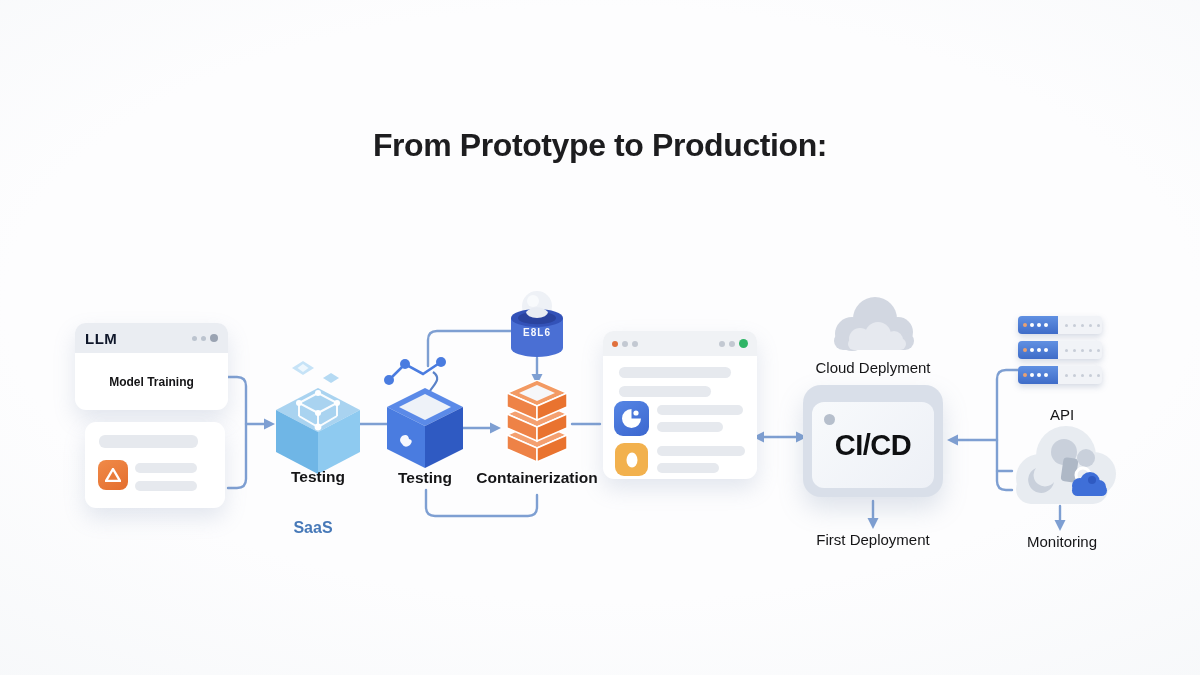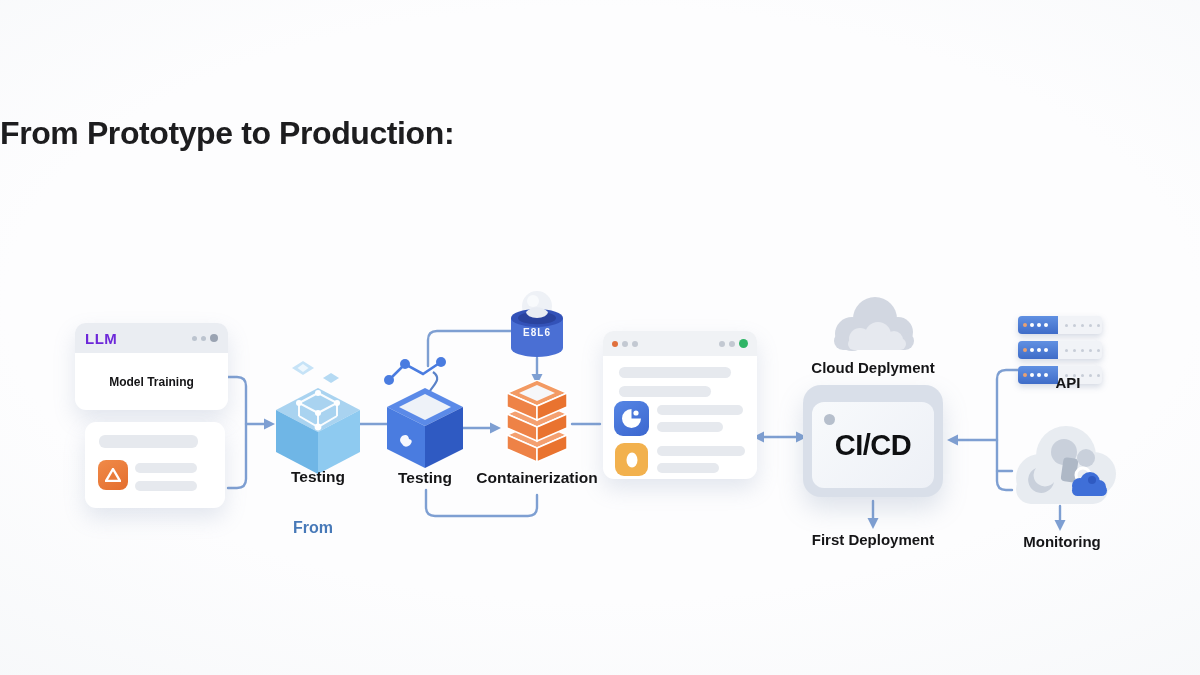--- a/index.html
+++ b/index.html
@@ -4,32 +4,32 @@
 <style>
   html,body{margin:0;padding:0;background:#eef0f3;}
   #stage{
     position:relative;width:1200px;height:675px;overflow:hidden;
     background:radial-gradient(ellipse 90% 80% at 50% 45%, #fdfdfe 55%, #f5f7f9 100%);
     font-family:"Liberation Sans", sans-serif;color:#1b1b1d;
   }
   .abs{position:absolute;}
   
   .title{
-    left:0;top:108px;width:1200px;
+    left:0;top:120px;width:1200px;text-align:center;
     font-size:32px;font-weight:700;line-height:50px;color:#1d1d1f;letter-spacing:-.4px;
   }
   
   .card{background:#fff;border-radius:11px;box-shadow:0 10px 22px rgba(120,140,175,.20);}
   .bar{background:#e6e9ee;border-radius:6px;position:absolute;}
   .dot{border-radius:50%;display:inline-block;}
   
   .llm-win{left:75px;top:323px;width:153px;height:87px;}
   .llm-head{position:absolute;left:0;top:0;right:0;height:30px;background:#eaedf2;
     border-radius:11px 11px 0 0;display:flex;align-items:center;padding:0 10px;box-sizing:border-box;}
-  .llm-head .t{font-size:15px;font-weight:700;color:#6d28d9;letter-spacing:.5px;}
+  .llm-head .t{font-size:15px;font-weight:700;color:#0f172a;letter-spacing:.5px;}
   .llm-head .dots{margin-left:auto;display:flex;align-items:center;gap:4px;}
   .llm-body{position:absolute;left:0;top:30px;right:0;bottom:0;display:flex;align-items:center;justify-content:center;}
   .llm-body .t{font-size:12px;font-weight:600;color:#141416;text-align:center;width:90px;line-height:20px;}
   .doc-card{left:85px;top:422px;width:140px;height:86px;}
   .doc-icon{position:absolute;left:13px;top:38px;width:30px;height:30px;border-radius:8px;
     background:linear-gradient(150deg,#f08a48,#e46e2e);display:flex;align-items:center;justify-content:center;}
   
   .lbl{transform:translateX(-50%);font-size:15.5px;font-weight:600;color:#151517;white-space:nowrap;}
   .lbl.blue{color:#4779b8;font-size:16px;}
   
@@ -39,21 +39,21 @@
   .win2-head .dots{display:flex;gap:4px;align-items:center;}
   .win2-head .dots.right{margin-left:auto;}
   .sq-icon{position:absolute;border-radius:9px;display:flex;align-items:center;justify-content:center;}
   
   .cicd{left:803px;top:385px;width:140px;height:112px;border-radius:18px;background:#d9dfe9;
     box-shadow:0 12px 24px rgba(130,150,180,.25);}
   .cicd-inner{position:absolute;left:9px;top:9px;right:9px;bottom:9px;border-radius:12px;
     background:linear-gradient(135deg,#f8fafc,#edf0f6);display:flex;align-items:center;justify-content:center;margin-top:8px;}
   .cicd-inner .t{font-size:29px;font-weight:700;color:#0f1012;letter-spacing:-.5px;}
   .cicd-dot{position:absolute;left:12px;top:12px;width:11px;height:11px;border-radius:50%;background:#b6bfcc;}
-  .mid-lbl{transform:translateX(-50%);font-size:15px;font-weight:700;color:#151517;white-space:nowrap;}
+  .mid-lbl{transform:translateX(-50%);font-size:15px;font-weight:400;color:#151517;white-space:nowrap;}
   
   .server-row{position:absolute;left:0;width:84px;height:18px;background:#f1f3f7;border-radius:4px;
     box-shadow:0 3px 6px rgba(110,130,160,.28);}
   .server-blue{position:absolute;left:0;top:0;width:40px;height:18px;border-radius:4px 0 0 4px;
     background:linear-gradient(180deg,#6090e2,#3f6cc8);display:flex;align-items:center;padding-left:5px;gap:3px;box-sizing:border-box;}
   .server-gray-dots{position:absolute;left:47px;top:0;height:18px;display:flex;align-items:center;gap:5px;}
   
   .garbled{transform:translateX(-50%);font-size:10px;font-weight:700;color:rgba(255,255,255,.95);letter-spacing:1px;}
   svg{display:block;}
 </style>
@@ -301,21 +301,21 @@
         </span>
       <span class="server-gray-dots">
           <span class="dot" style="width:3px;height:3px;background:#c7cdd7;"></span>
           <span class="dot" style="width:3px;height:3px;background:#c7cdd7;"></span>
           <span class="dot" style="width:3px;height:3px;background:#c7cdd7;"></span>
           <span class="dot" style="width:3px;height:3px;background:#c7cdd7;"></span>
           <span class="dot" style="width:3px;height:3px;background:#c7cdd7;"></span>
         </span>
     </div>
   </div>
-  <div class="abs mid-lbl" style="left:1062px;top:374px;margin-left:6px;">API</div>
+  <div class="abs mid-lbl" style="left:1062px;top:406px;">API</div>
 
   <div class="abs" style="left:1000px;top:418px;">
     <svg width="124" height="92" viewBox="0 0 124 92">
       <g fill="#e8ecf1">
         <circle cx="40" cy="60" r="24"></circle>
           <circle cx="66" cy="38" r="30"></circle>
           <circle cx="94" cy="56" r="22"></circle>
         <rect x="16" y="56" width="92" height="30" rx="15"></rect>
       </g>
       <g fill="#c9d0db">
@@ -332,17 +332,17 @@
             <circle cx="99" cy="69" r="7"></circle>
           <rect x="72" y="67" width="35" height="11" rx="5.5"></rect>
         </g>
         <circle cx="92" cy="62" r="4" fill="#2f5ac2"></circle>
       </g>
     </svg>
   </div>
   <div class="abs mid-lbl" style="left:1062px;top:533px;">Monitoring</div>
 
   <div class="abs lbl" style="left:318px;top:468px;">Testing</div>
-  <div class="abs lbl blue" style="left:313px;top:519px;">From</div>
+  <div class="abs lbl blue" style="left:313px;top:519px;">SaaS</div>
   <div class="abs lbl" style="left:425px;top:469px;">Testing</div>
   <div class="abs lbl" style="left:537px;top:469px;">Containerization</div>
 
 </div>
 
 </body></html>

